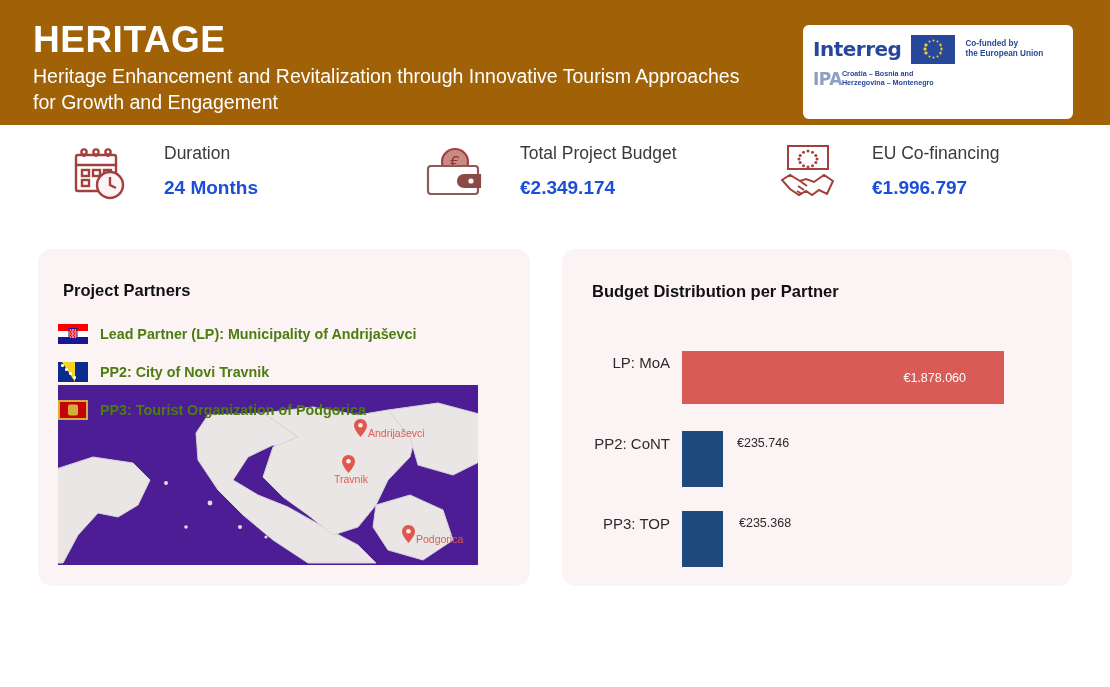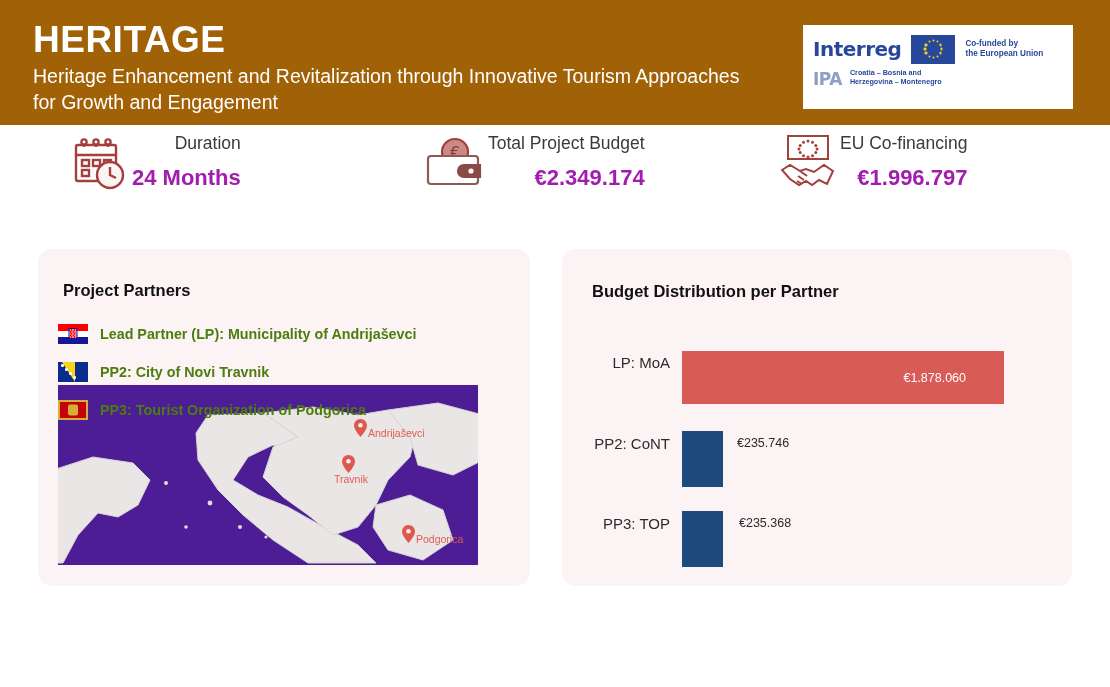--- a/index.html
+++ b/index.html
@@ -21,58 +21,58 @@
     font-size: 37px; font-weight: bold; color: #ffffff;
     letter-spacing: 0.5px; line-height: 44px;
   }
   .header-sub {
     position: absolute; left: 33px; top: 63px; width: 720px;
     font-size: 19.5px; color: #ffffff; line-height: 26px; font-weight: normal;
   }
 
   
   .logo-box {
-    position: absolute; left: 803px; top: 25px; width: 270px; height: 84px;
-    background: #ffffff; padding: 8px 10px;
+    position: absolute; left: 803px; top: 25px; width: 270px; height: 94px;
+    background: #ffffff; padding: 8px 10px; border-radius: 6px;
   }
   .logo-row1 { display: flex; align-items: center; gap: 10px; height: 32px; }
   .logo-interreg {
     font-size: 20px; font-weight: bold; color: #27489a;
     letter-spacing: -0.5px; font-family: "DejaVu Sans", sans-serif;
   }
   .eu-flag {
     width: 44px; height: 29px; background: #27489a; position: relative; flex: none;
   }
   .eu-flag .stars {
     position: absolute; left: 50%; top: 50%; width: 19px; height: 19px;
     transform: translate(-50%,-50%);
   }
   .eu-flag .stars span {
     position: absolute; width: 2.4px; height: 2.4px; background: #f5d516; border-radius: 50%;
   }
   .cofund {
     font-size: 8.2px; line-height: 10px; color: #27489a; font-weight: bold;
   }
-  .logo-row2 { display: flex; gap: 8px; margin-top: 4px; }
+  .logo-row2 { display: flex; align-items: center; gap: 0; margin-top: 4px; }
   .logo-ipa {
     font-size: 17px; font-weight: bold; color: #8e9ec4; letter-spacing: -0.5px;
     font-family: "DejaVu Sans", sans-serif;
   }
   .ipa-sub { font-size: 7.2px; line-height: 8.8px; color: #27489a; font-weight: bold; }
 
   
   .kpi {
-    position: absolute; top: 132px; display: flex; align-items: center; gap: 0; text-align: right;
+    position: absolute; top: 142px; display: flex; align-items: center; gap: 32px;
   }
   .kpi-1 { left: 68px; }
   .kpi-2 { left: 424px; }
   .kpi-3 { left: 776px; }
   .kpi-ico { width: 64px; height: 62px; flex: none; }
   .kpi-label { font-size: 17.5px; color: #3a3a3a; line-height: 22px; }
-  .kpi-value { font-size: 22px; font-weight: bold; color: #a21caf; line-height: 32px; margin-top: 8px; }
+  .kpi-value { font-size: 19px; font-weight: bold; color: #1d4ed8; line-height: 32px; margin-top: 8px; }
 
   
   .panel {
     position: absolute; background: #fcf4f4; border-radius: 14px;
   }
   .panel-left { left: 38px; top: 249px; width: 492px; height: 337px; }
   .panel-right { left: 562px; top: 249px; width: 510px; height: 337px; }
   .panel-title {
     position: absolute; font-size: 16.5px; font-weight: bold; color: #111111;
   }

